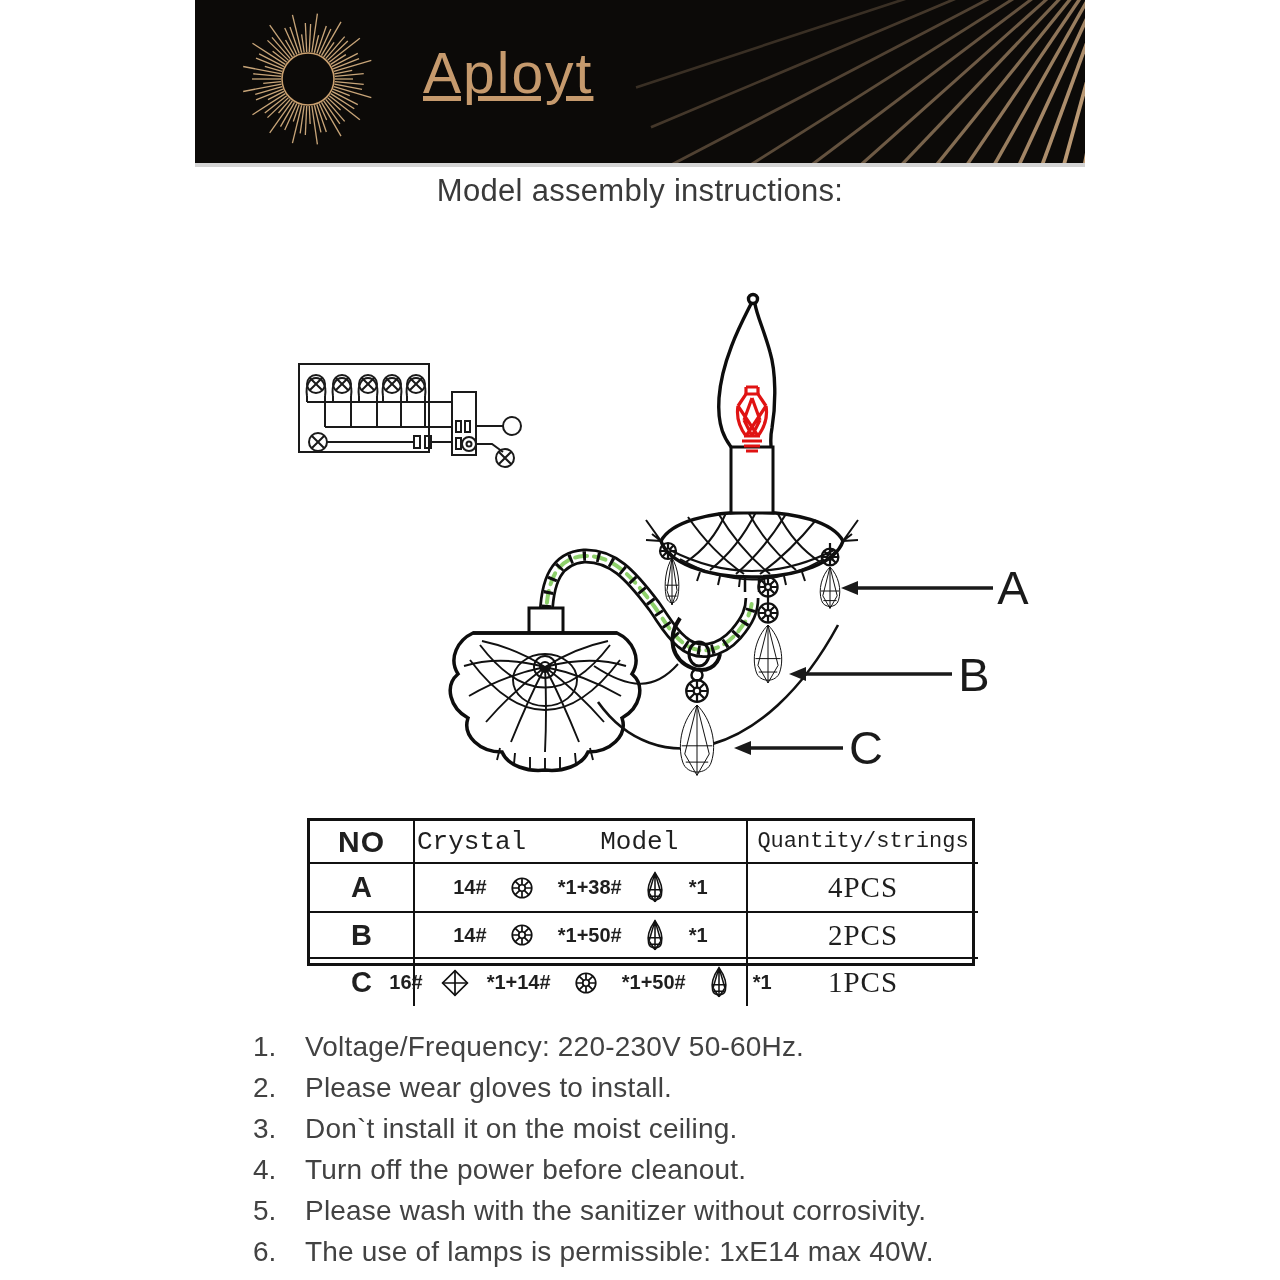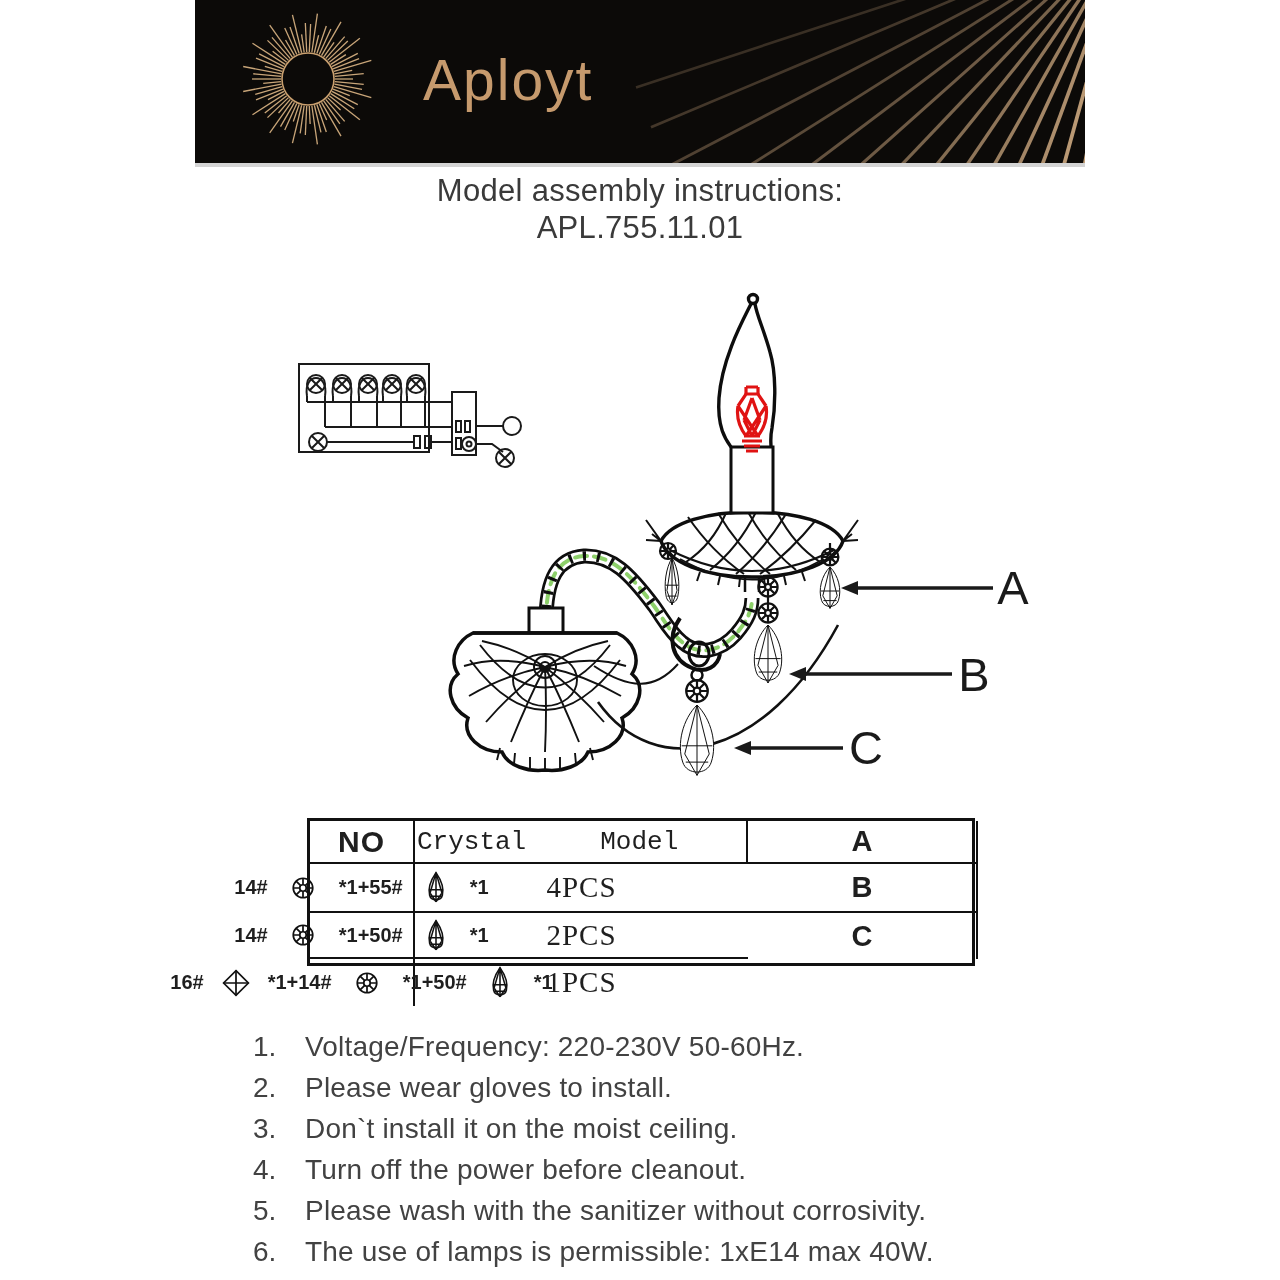--- a/index.html
+++ b/index.html
@@ -7,22 +7,22 @@
     width:1280px;height:1280px;position:relative;background:#ffffff;
     font-family:"Liberation Sans", sans-serif;overflow:hidden;
   }
   
   .banner{
     position:absolute;left:195px;top:0;width:890px;height:163px;
     background:#0c0a08;border-bottom:4px solid #d4d4d4;overflow:hidden;
   }
   .banner svg{position:absolute;left:0;top:0;}
   .brand-name{
-    position:absolute;left:228px;top:47px;
-    font-size:57px;color:#c69a6d;letter-spacing:2px;font-weight:400;
+    position:absolute;left:228px;top:40px;
+    font-size:57px;color:#c69a6d;letter-spacing:2px;font-weight:400;text-decoration:underline;
   }
   
   .title-block{
     position:absolute;left:0;top:172px;width:1280px;text-align:center;
     color:#3a3a3a;font-size:31px;line-height:37px;letter-spacing:.3px;font-weight:500;
   }
   
   .diagram{position:absolute;left:270px;top:280px;width:800px;height:530px;}
   .diagram text{font-family:"Liberation Sans",sans-serif;fill:#1a1a1a;}
   
@@ -141,21 +141,20 @@
       <line x1="935" y1="-75" x2="495.46384672463495" y2="202.86322168270993" stroke="#d9b287" stroke-width="2.90" opacity="0.38"></line>
       <line x1="935" y1="-75" x2="474.17413879976834" y2="165.91393826232803" stroke="#d9b287" stroke-width="2.80" opacity="0.33"></line>
       <line x1="935" y1="-75" x2="455.983589105825" y2="127.3444540729073" stroke="#d9b287" stroke-width="2.70" opacity="0.27"></line>
       <line x1="935" y1="-75" x2="441.01453320718065" y2="87.41415762636086" stroke="#d9b287" stroke-width="2.60" opacity="0.22"></line>
     </svg>
   <span class="brand-name">Aployt</span>
 </div>
 
 <div class="title-block">
   <div>Model assembly instructions:</div>
-  <div>APL.755.11.01</div>
 </div>
 
 <svg class="diagram" viewBox="270 280 800 530">
   <defs>
     <g id="lampx" fill="none" stroke="#1a1a1a" stroke-width="2">
       <circle r="9"></circle>
       <path d="M-6.3,-6.3 L6.3,6.3 M-6.3,6.3 L6.3,-6.3"></path>
     </g>
     <g id="bead" fill="none" stroke="#111" stroke-width="2.2">
       <circle r="8" vector-effect="non-scaling-stroke"></circle>
@@ -291,31 +290,32 @@
   <text x="974" y="691" font-size="47" text-anchor="middle">B</text>
   <text x="866" y="764" font-size="47" text-anchor="middle">C</text>
 </svg>
 
 <div class="parts-table" id="parts-table">
   <div class="cell hdr-no">NO</div>
   <div class="cell hdr-model">
     <span>Crystal</span>
     <span>Model</span>
   </div>
+  <div class="cell hdr-qty last-col">Quantity/strings</div>
 <div class="cell cell-no">A</div>
     <div class="cell cell-model">
       <span class="mseg">14# </span>
       <span class="icon">
         <svg width="26" height="26" viewBox="0 0 24 24" fill="none" stroke="#111" stroke-width="1.6">
           <circle cx="12" cy="12" r="9"></circle>
           <circle cx="12" cy="12" r="3"></circle>
           <path d="M12,3 V9 M12,21 V15 M3,12 H9 M21,12 H15 M5.6,5.6 L9.9,9.9 M18.4,18.4 L14.1,14.1 M5.6,18.4 L9.9,14.1 M18.4,5.6 L14.1,9.9"></path>
         </svg>
       </span>
-      <span class="mseg"> *1+55# </span>
+      <span class="mseg"> *1+38# </span>
       <span class="icon">
         <svg width="22" height="33" viewBox="0 0 20 30" fill="none" stroke="#111" stroke-width="1.4">
           <path d="M10,1.5 C14.5,8 17.5,15 15.8,22 C14.5,27.5 5.5,27.5 4.2,22 C2.5,15 5.5,8 10,1.5 Z"></path>
           <path d="M10,1.5 V28 M10,1.5 L4.6,20 M10,1.5 L15.4,20 M4.6,20 L10,28 M15.4,20 L10,28 M3.6,17 H16.4 M4.8,23 H15.2"></path>
         </svg>
       </span>
       <span class="mseg"> *1</span>
     </div>
     <div class="cell cell-qty last-col">4PCS</div>
     <div class="cell cell-no">B</div>

